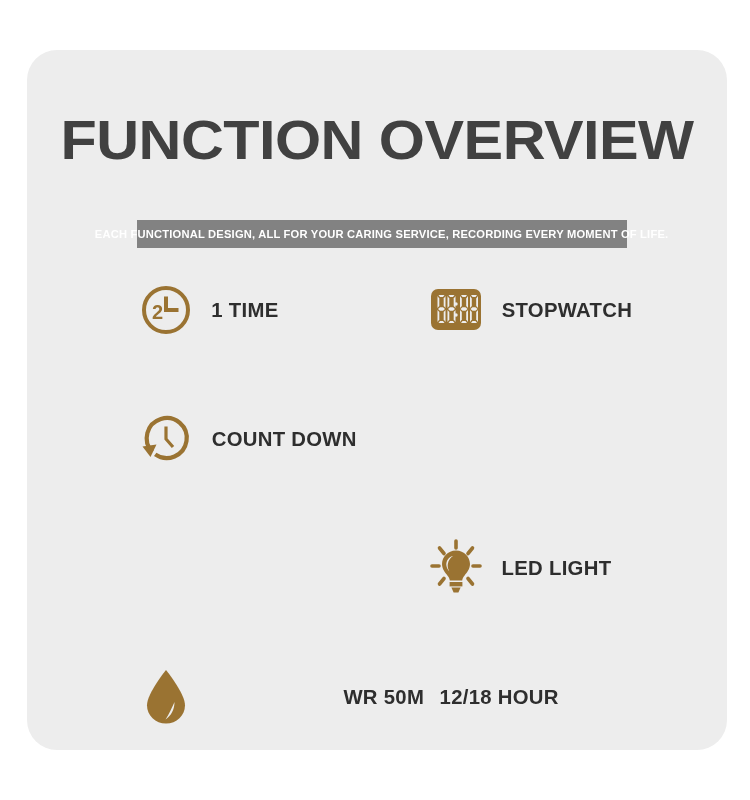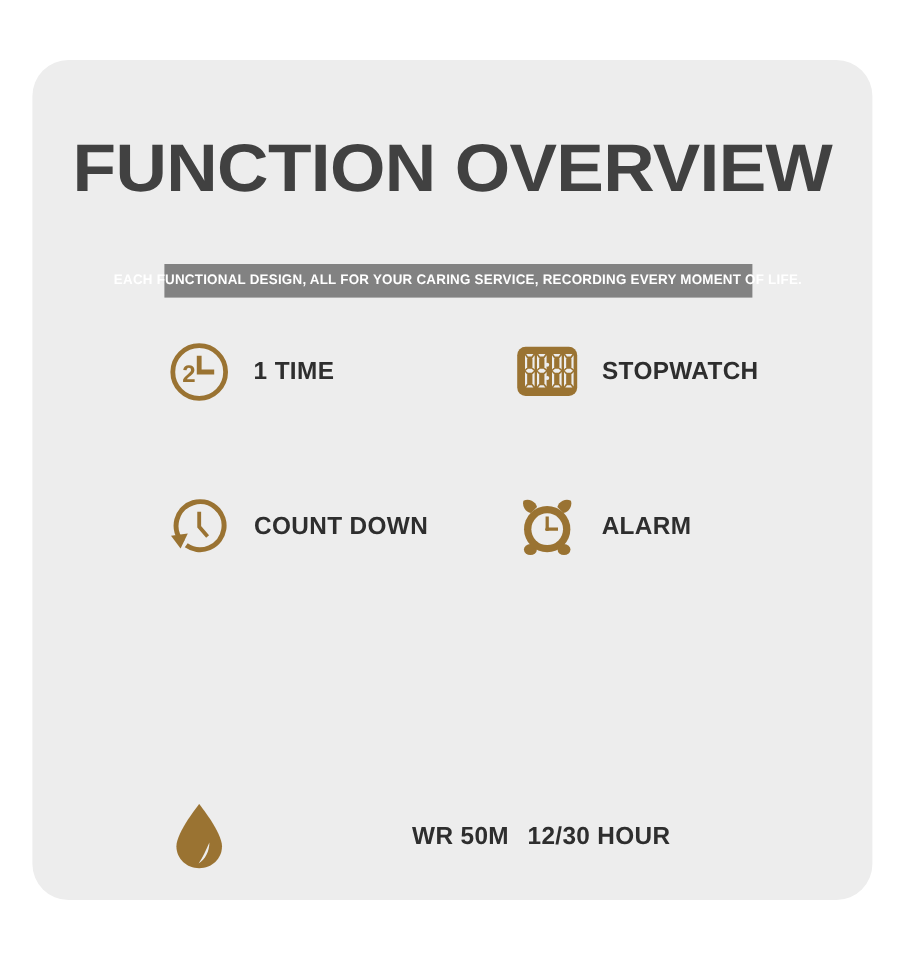--- a/index.html
+++ b/index.html
@@ -235,52 +235,62 @@
             <path d="M13.2 38.8 A20 20 0 1 1 16.2 41.4" fill="none" stroke="#9A7332" stroke-width="4.2" stroke-linecap="butt"></path>
 
             <polygon points="3.5,33.5 17.5,31.5 11.5,44" fill="#9A7332"></polygon>
 
             <path d="M27 13.5 L27 26 L34 34" fill="none" stroke="#9A7332" stroke-width="3.2" stroke-linecap="butt"></path>
           </svg>
         </div>
         <div class="feature-label">COUNT DOWN</div>
       </div>
 
-      <div class="feature-item col-right row-1">
-        <div class="icon-box">
-          <svg width="52" height="52" viewBox="0 0 52 52">
-
-            <path d="M12.5 14.5 A8.2 8.2 0 0 1 6.2 4.2 A8.2 8.2 0 0 1 17.5 9.6 Z" fill="#9A7332"></path>
-            <path d="M39.5 14.5 A8.2 8.2 0 0 0 45.8 4.2 A8.2 8.2 0 0 0 34.5 9.6 Z" fill="#9A7332"></path>
-
-            <ellipse cx="12" cy="45" rx="5.4" ry="4.6" fill="#9A7332"></ellipse>
-            <ellipse cx="40" cy="45" rx="5.4" ry="4.6" fill="#9A7332"></ellipse>
-
-            <circle cx="26" cy="28" r="19.3" fill="#9A7332"></circle>
-            <circle cx="26" cy="28" r="13.2" fill="#ededed"></circle>
-
-            <path d="M26 17.5 L26 28 L35 28" fill="none" stroke="#9A7332" stroke-width="2.7" stroke-linecap="butt"></path>
-            <circle cx="26" cy="28" r="1.6" fill="#9A7332"></circle>
-          </svg>
-        </div>
-        <div class="feature-label">ALARM</div>
-      </div>
-
-
+
+
+      <div class="feature-item col-right row-2">
+        <div class="icon-box">
+          <svg width="56" height="58" viewBox="0 0 56 58">
+
+            <g stroke="#9A7332" stroke-width="3.6" stroke-linecap="round">
+              <line x1="28" y1="2" x2="28" y2="9"></line>
+              <line x1="11.5" y1="9" x2="16" y2="14.5"></line>
+              <line x1="44.5" y1="9" x2="40" y2="14.5"></line>
+              <line x1="4" y1="27" x2="11" y2="27"></line>
+              <line x1="52" y1="27" x2="45" y2="27"></line>
+              <line x1="11.5" y1="45" x2="16" y2="39.5"></line>
+              <line x1="44.5" y1="45" x2="40" y2="39.5"></line>
+            </g>
+
+            <path d="M28 11.5 C19.6 11.5 14 18 14 25 C14 30.2 17.2 33.6 19.4 36.4
+                     C20.9 38.3 21.6 39.6 21.8 41.5 L34.2 41.5 C34.4 39.6 35.1 38.3 36.6 36.4
+                     C38.8 33.6 42 30.2 42 25 C42 18 36.4 11.5 28 11.5 Z" fill="#9A7332"></path>
+
+            <path d="M24.3 17.5 C20.5 19.3 18.6 22.6 19.1 26.4 C19.4 28.6 20.2 30.1 21.3 31.5
+                     C19.3 29 18.6 26.5 19.1 23.8 C19.7 20.6 21.6 18.5 24.3 17.5 Z" fill="#ededed"></path>
+            <path d="M23.8 17.2 C19.6 19.2 17.5 23.3 18.6 27.6 C19.1 29.6 20.0 31.0 21.2 32.2
+                     C19.9 29.9 19.4 27.6 19.8 25.1 C20.4 21.4 22.1 18.7 25.0 16.9 Z" fill="#ededed"></path>
+
+            <rect x="21.6" y="43" width="12.8" height="4.4" fill="#9A7332"></rect>
+            <path d="M23.4 48.6 L32.6 48.6 L30.4 53.4 L25.6 53.4 Z" fill="#9A7332"></path>
+          </svg>
+        </div>
+        <div class="feature-label">LED LIGHT</div>
+      </div>
 
       <div class="feature-item col-left row-3">
         <div class="icon-box">
           <svg width="46" height="56" viewBox="0 0 46 56">
             <path d="M23 1 C23 1 4 24.5 4 36.2 C4 46.6 12.5 54.5 23 54.5
                      C33.5 54.5 42 46.6 42 36.2 C42 24.5 23 1 23 1 Z" fill="#9A7332"></path>
             <path d="M31.5 33 C31.5 40.5 28 47 22.5 50.5 C26 45.5 28.5 39.5 31.5 33 Z" fill="#ededed"></path>
           </svg>
         </div>
         <div class="feature-label">WR 50M</div>
       </div>
 
       <div class="feature-item col-right row-3">
-        <div class="feature-label">12/30 HOUR</div>
+        <div class="feature-label">12/18 HOUR</div>
       </div>
 
     </div>
   </div>
 </div>
 
 </body></html>

